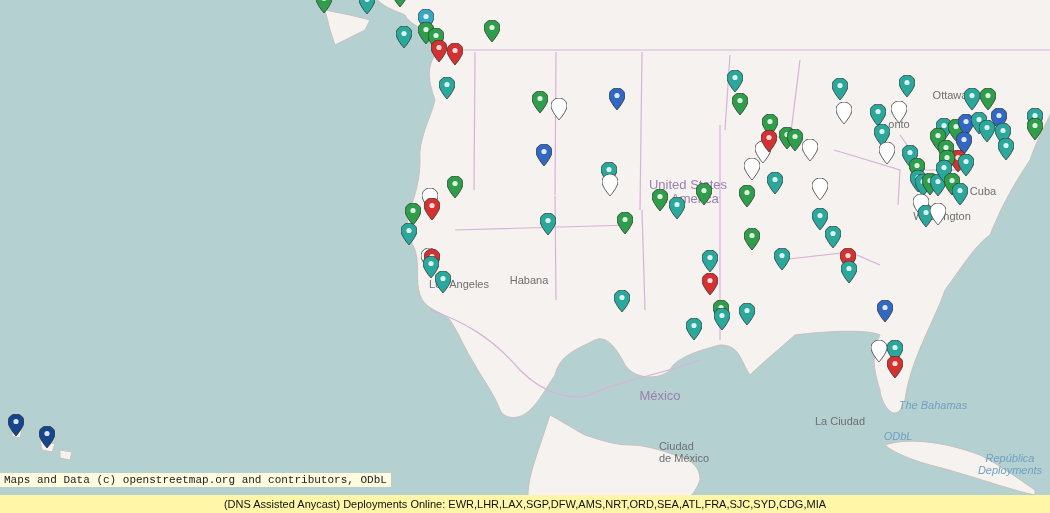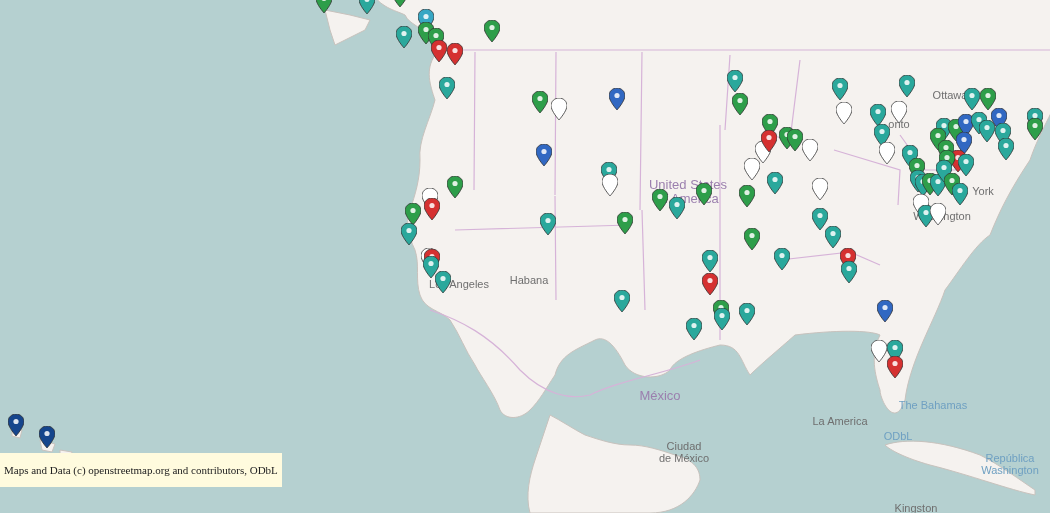--- a/index.html
+++ b/index.html
@@ -2,24 +2,24 @@
 <html><head>
 <meta charset="utf-8">
 <style>
 html,body{margin:0;padding:0;width:1050px;height:513px;overflow:hidden;font-family:Arial,Helvetica,sans-serif;background:#b5d0d0}
 .map{position:absolute;inset:0;overflow:hidden}
 .water{position:absolute;inset:0;background:#b5d0d0}
 .land{fill:#f5f2ef;stroke:#c8c2bd;stroke-width:1}
 .border-int{fill:none;stroke:#d6b3d8;stroke-width:1.2}
 .label{position:absolute;font-size:11px;color:#6f6f6f;white-space:nowrap;transform:translate(-50%,-50%);pointer-events:none}
 .label.country{color:#9b7fae;font-size:13px;text-align:center;line-height:1.1}
-.label.sea{color:#6fa0c2;}
+.label.sea{color:#6fa0c2;font-style:italic}
 .pin{position:absolute;width:16px;height:22px;transform:translate(-50%,-100%);cursor:pointer}
 .pin svg{display:block;width:100%;height:100%}
-.attrib{position:absolute;left:0;bottom:26px;background:#fffbde;color:#222;font-family:Liberation Serif, serif;font-size:11px;padding:11px 4px;white-space:nowrap}
+.attrib{position:absolute;left:0;bottom:26px;background:#fffbde;color:#222;font-family:Liberation Mono, monospace;font-size:11px;padding:1px 4px;white-space:nowrap}
 .status{position:absolute;left:0;bottom:0;right:0;height:18px;background:#fff6a8;color:#111;font-size:11px;text-align:center;line-height:18px;font-family:Arial,sans-serif;white-space:nowrap;overflow:hidden}
 </style>
 </head>
 <body>
 
 <div class="map">
  <div class="water"></div>
 
  <svg width="1050" height="513" style="position:absolute;inset:0">
   <path class="land" d="M -10 -10 L 1060 -10 L 1060 90 C 1060 100 1040 130 1030 160 C 1010 190 1000 210 990 235 C 975 245 960 270 945 290 C 935 320 910 360 905 400 C 895 430 880 400 880 390 C 875 375 870 355 880 335 C 870 330 835 330 795 335 C 778 350 760 365 750 375 C 740 360 740 345 720 345 C 700 350 675 358 670 370 C 660 380 635 380 625 365 C 615 345 605 335 595 340 C 575 350 560 355 555 375 C 545 390 540 400 530 410 C 520 420 505 420 500 410 C 495 395 480 375 475 365 C 465 350 460 335 450 320 C 440 310 425 310 420 295 C 415 280 420 265 415 250 C 408 235 405 225 410 210 C 415 195 420 180 420 160 C 418 140 430 120 435 100 C 430 85 425 70 435 55 C 440 45 430 40 425 35 C 420 25 410 25 405 15 C 395 10 380 8 370 -10 Z"></path>
@@ -28,33 +28,33 @@
   <path class="land" d="M 885 445 C 905 438 940 440 980 455 C 1000 465 1020 480 1035 490 L 1035 495 C 1010 490 970 475 930 465 C 905 458 890 450 885 445 Z"></path>
   <path class="land" d="M 12 428 L 22 430 L 20 438 L 12 436 Z M 40 440 L 55 444 L 52 452 L 42 450 Z M 60 450 L 72 452 L 70 460 L 60 458 Z"></path>
   <path class="border-int" d="M 448 50 L 1060 50"></path>
   <path class="border-int" d="M 430 310 C 460 320 490 335 520 370 C 545 395 570 400 590 395 C 620 380 660 375 700 360"></path>
   <path class="border-int" d="M 475 52 L 474 190 M 556 52 L 555 195 M 642 52 L 640 210 M 455 230 L 630 225 M 555 196 L 556 300 M 642 210 L 645 310 M 720 125 L 720 340 M 730 55 L 725 130 M 800 60 L 790 140 L 770 135 M 900 135 L 925 170 M 925 170 L 970 170 M 834 150 L 900 170 L 898 205 M 780 260 L 850 252 L 880 265"></path>
  </svg>
 
  <div class="label country" style="left:688px;top:192px;white-space:pre">United States
 of America</div>
  <div class="label" style="left:942px;top:216px">Washington</div>
- <div class="label" style="left:983px;top:191px">York</div>
+ <div class="label" style="left:983px;top:191px">Cuba</div>
  <div class="label" style="left:950px;top:95px">Ottawa</div>
  <div class="label" style="left:899px;top:124px">onto</div>
  <div class="label" style="left:459px;top:284px">Los Angeles</div>
  <div class="label" style="left:529px;top:280px">Habana</div>
  <div class="label country" style="left:660px;top:396px">México</div>
- <div class="label" style="left:684px;top:452px;text-align:center;white-space:pre">Ciudad
+ <div class="label" style="left:684px;top:452px;white-space:pre">Ciudad
 de México</div>
- <div class="label" style="left:840px;top:421px">La America</div>
+ <div class="label" style="left:840px;top:421px">La Ciudad</div>
  <div class="label sea" style="left:898px;top:436px">ODbL</div>
  <div class="label sea" style="left:933px;top:405px">The Bahamas</div>
  <div class="label sea" style="left:1010px;top:464px;text-align:center;white-space:pre">República
-Washington</div>
+Deployments</div>
  <div class="label" style="left:916px;top:508px">Kingston</div>
 
  <div id="pins">
       <div class="pin" style="left: 324px; top: 13px;">
         <svg viewBox="0 0 16 22">
           <path d="M8 0C3.6 0 0 3.4 0 7.7c0 5.3 8 14.3 8 14.3s8-9 8-14.3C16 3.4 12.4 0 8 0z" fill="#2e9e4a" stroke="#333" stroke-width="0.8"></path>
           <circle cx="8" cy="7.5" r="2.6" fill="rgba(255,255,255,0.85)"></circle>
         </svg>
       </div>
       <div class="pin" style="left: 367px; top: 14px;">
@@ -641,13 +641,14 @@
       </div>
       <div class="pin" style="left: 47px; top: 448px;">
         <svg viewBox="0 0 16 22">
           <path d="M8 0C3.6 0 0 3.4 0 7.7c0 5.3 8 14.3 8 14.3s8-9 8-14.3C16 3.4 12.4 0 8 0z" fill="#15458c" stroke="#333" stroke-width="0.8"></path>
           <circle cx="8" cy="7.5" r="2.6" fill="rgba(255,255,255,0.85)"></circle>
         </svg>
       </div>
     </div>
 
  <div class="attrib">Maps and Data (c) openstreetmap.org and contributors, ODbL</div>
+ <div class="status">(DNS Assisted Anycast) Deployments Online: EWR,LHR,LAX,SGP,DFW,AMS,NRT,ORD,SEA,ATL,FRA,SJC,SYD,CDG,MIA</div>
 </div>
 
 </body></html>

